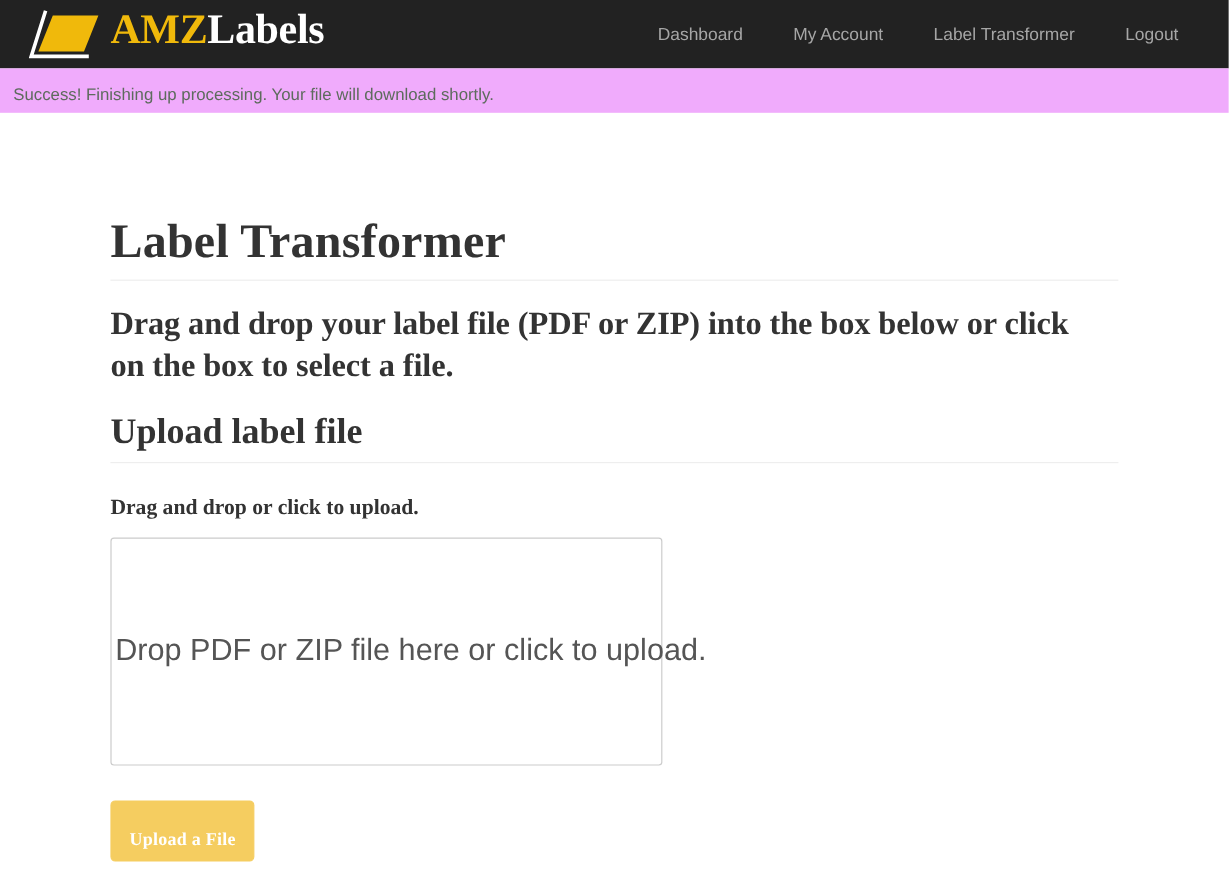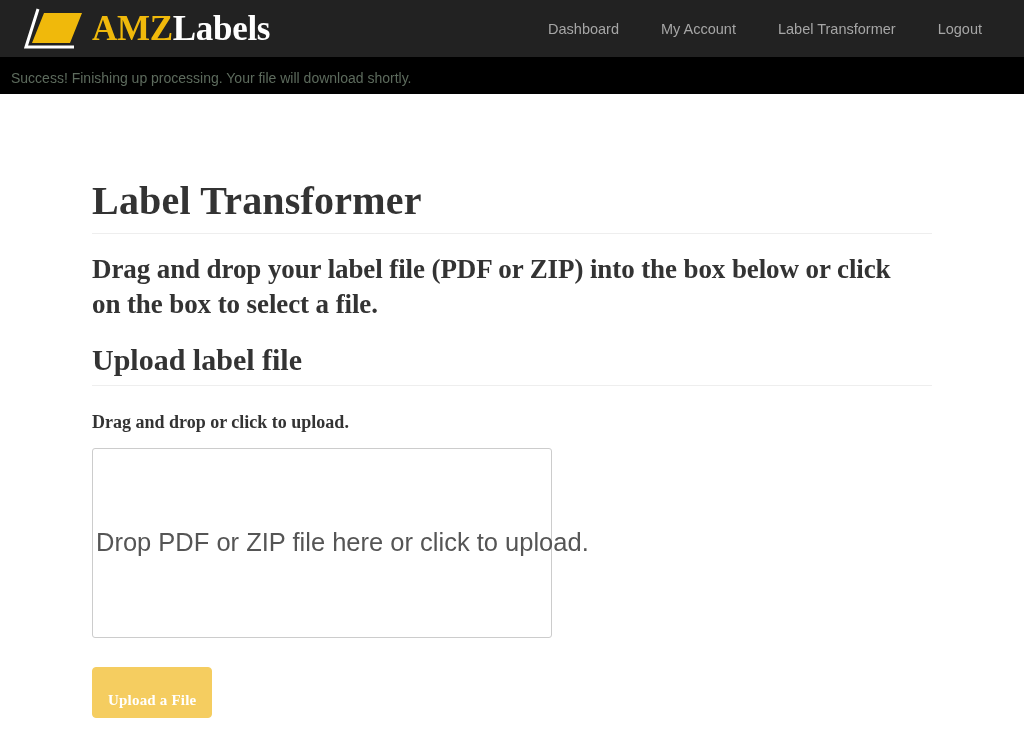--- a/index.html
+++ b/index.html
@@ -19,21 +19,21 @@
     height: 57px;
     background: #222222;
     display: flex;
     align-items: center;
     justify-content: space-between;
     padding: 0 36px 0 24px;
     box-sizing: border-box;
   }
   .brand {
     display: flex;
-    align-items: center;
+    align-items: flex-start;
     height: 44px;
     text-decoration: none;
     cursor: pointer;
   }
   .brand-mark {
     width: 64px;
     height: 44px;
     margin-right: 4px;
     display: block;
   }
@@ -57,21 +57,21 @@
   .nav-link {
     color: #a6a6a6;
     font-size: 14.5px;
     text-decoration: none;
     cursor: pointer;
     white-space: nowrap;
   }
 
   
   .alert-success {
-    background: #000000;
+    background: #f0abfc;
     color: #5d6b5d;
     font-size: 14px;
     padding: 14px 0 14px 11px;
     height: 37px;
     box-sizing: border-box;
     line-height: 1;
     border: 0;
   }
 
   

